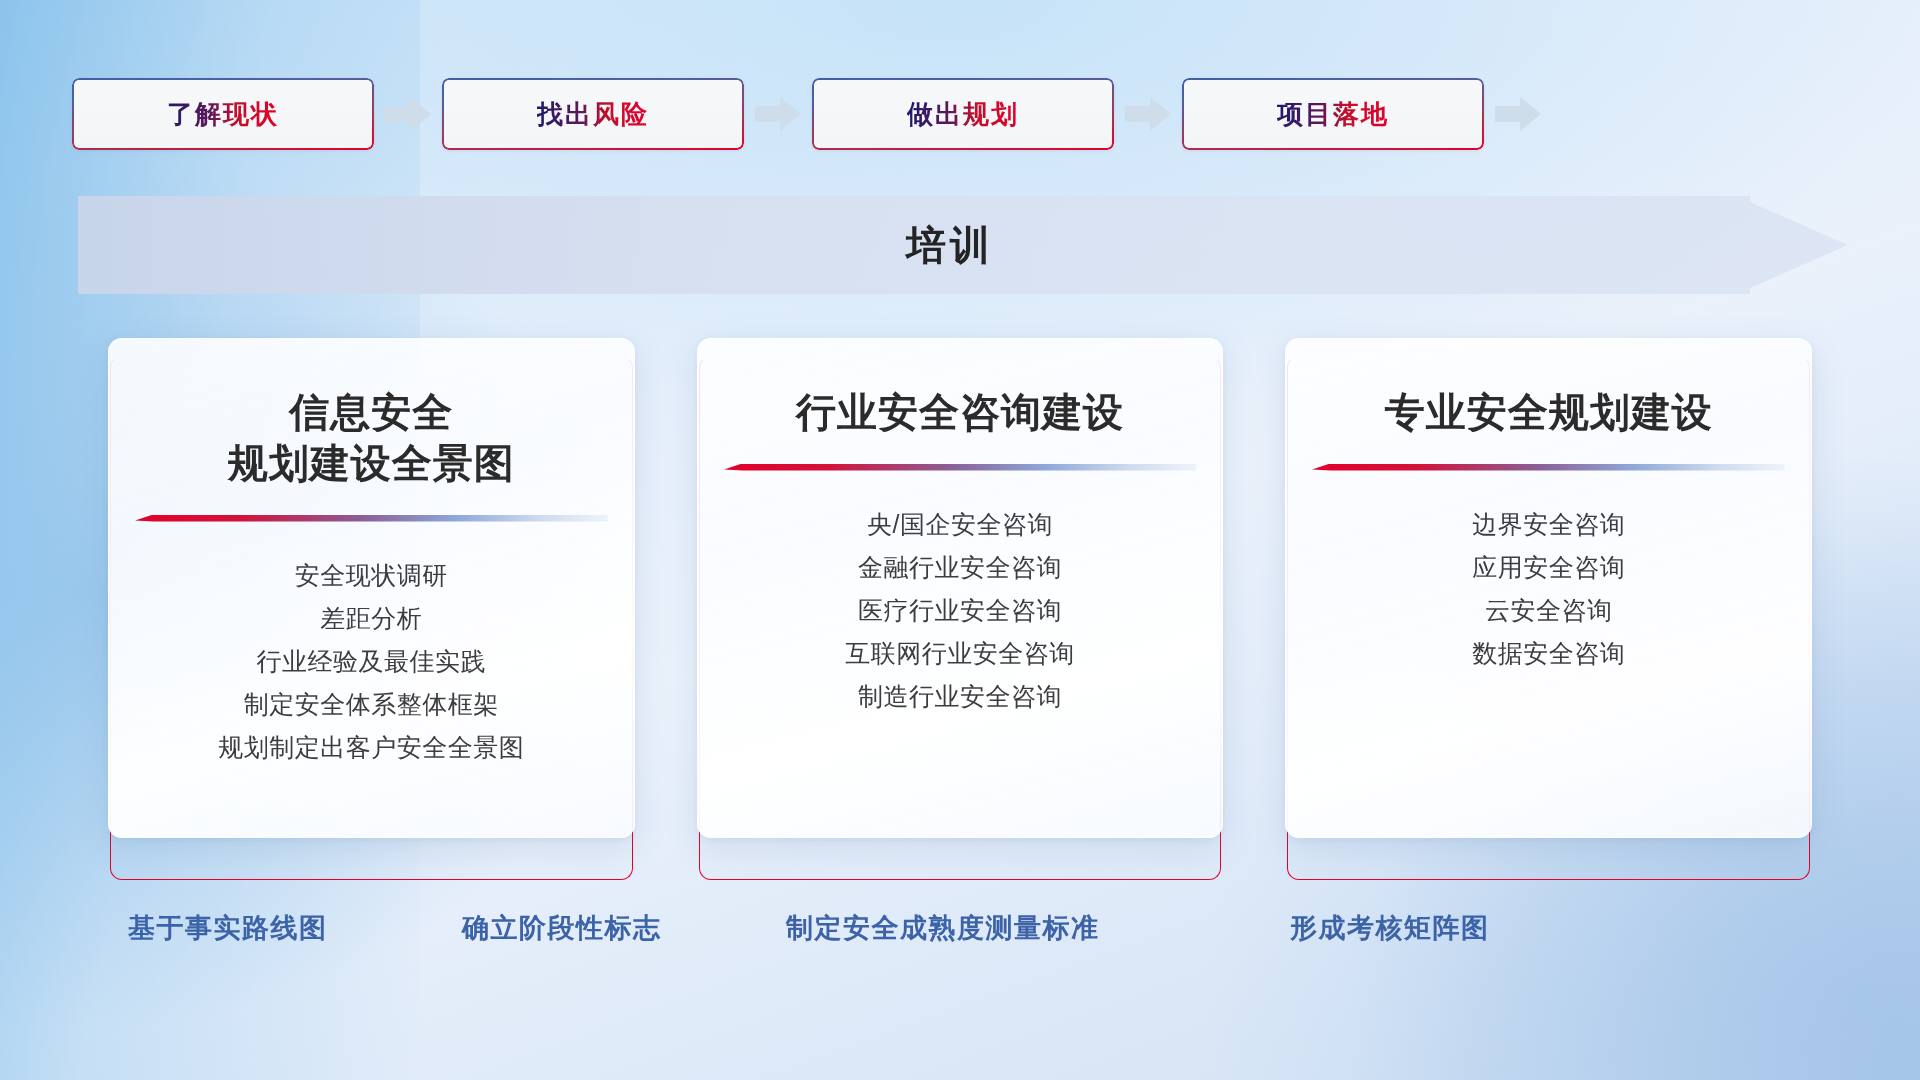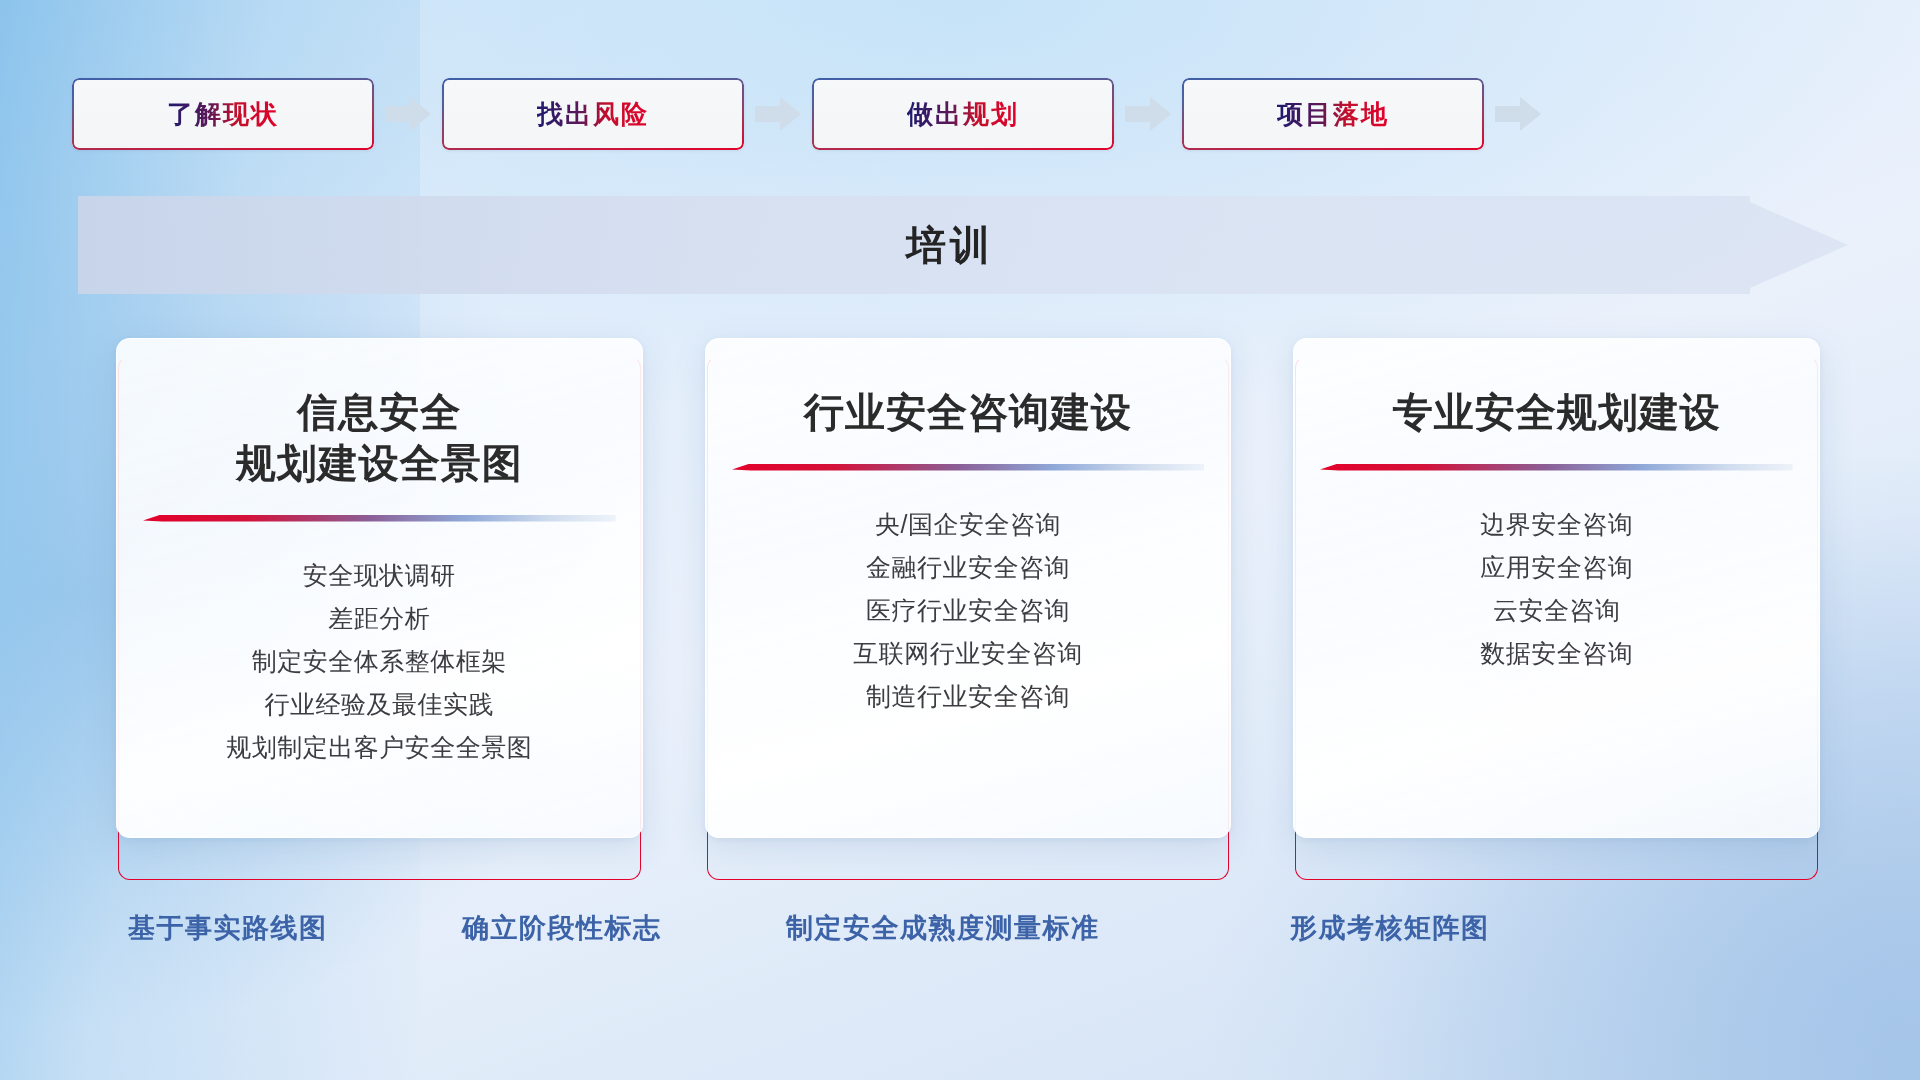--- a/index.html
+++ b/index.html
@@ -115,21 +115,21 @@
     font-size: 40px;
     font-weight: 700;
     color: #242424;
     letter-spacing: 4px;
     padding-left: 44px;
   }
 
   
   .cards {
     position: absolute;
-    left: 116px;
+    left: 108px;
     top: 338px;
     width: 1704px;
     height: 540px;
     display: flex;
     gap: 62px;
     z-index: 5;
   }
   .card-wrap {
     position: relative;
     flex: 1 1 0;
@@ -295,22 +295,22 @@
                 <stop offset="86%" stop-color="#cfdcee"></stop>
                 <stop offset="100%" stop-color="#eef3fa"></stop>
               </linearGradient>
             </defs>
             <path d="M0 5.5 L14 0 H400 L400 6.5 H16 Z" fill="url(#div0)"></path>
           </svg>
         </div>
         <ul class="card-list">
           <li>安全现状调研</li>
           <li>差距分析</li>
+          <li>行业经验及最佳实践</li>
           <li>制定安全体系整体框架</li>
-          <li>行业经验及最佳实践</li>
           <li>规划制定出客户安全全景图</li>
         </ul>
       </div>
     </div>
 
     <div class="card-wrap">
       <div class="card-accent"></div>
       <div class="card">
         <div class="card-title">行业安全咨询建设</div>
         <div class="card-divider">

